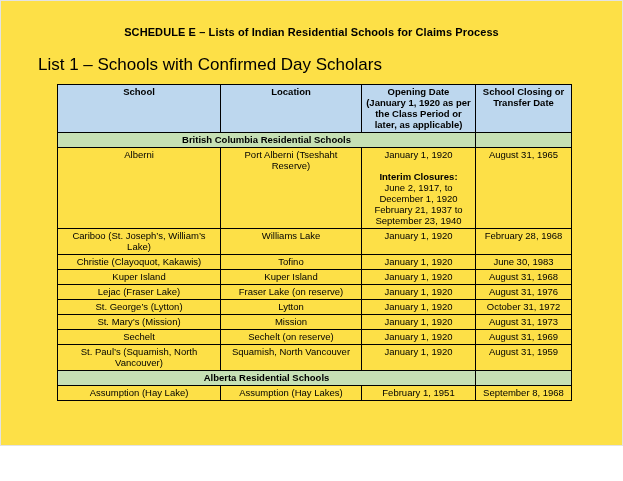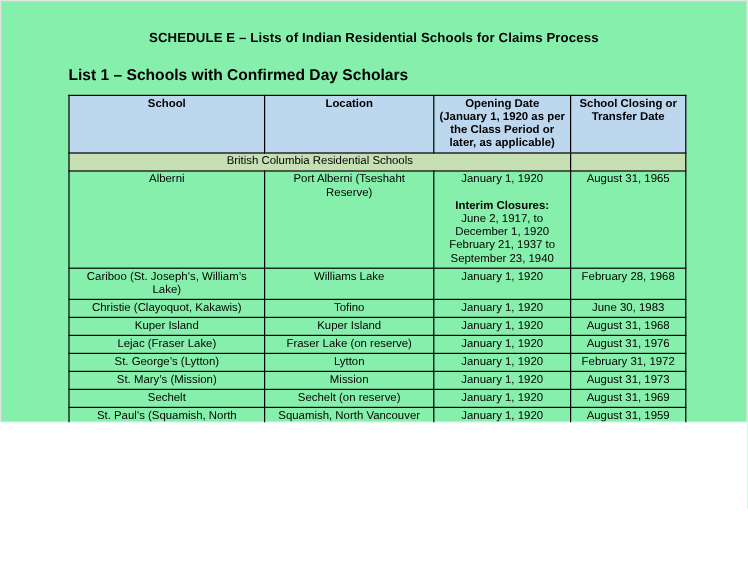--- a/index.html
+++ b/index.html
@@ -2,38 +2,38 @@
 <html><head>
 <meta charset="utf-8">
 <style>
   * { margin: 0; padding: 0; box-sizing: border-box; }
   html, body { background: #ffffff; }
   body { font-family: "Liberation Sans", "DejaVu Sans", sans-serif; color: #000; }
 
   .page {
     position: relative;
     width: 623px;
-    height: 352px;
-    background: #86efac;
+    height: 446px;
+    background: #fde047;
     box-shadow: inset 0 0 0 1px #e3e3e3;
     overflow: hidden;
   }
 
   .doc-title {
     padding-top: 26px;
     text-align: center;
     font-size: 11px;
     font-weight: bold;
     letter-spacing: 0.1px;
   }
 
   .list-title {
-    margin: 17px 0 9px 57px;
-    font-size: 13px;
-    font-weight: bold;
+    margin: 17px 0 9px 38px;
+    font-size: 17px;
+    font-weight: normal;
   }
 
   table.schools-table {
     margin-left: 57px;
     border-collapse: collapse;
     table-layout: fixed;
     width: 514px;
     font-size: 9.5px;
     line-height: 11px;
   }
@@ -51,21 +51,21 @@
     padding: 1px 4px 2px 4px;
   }
 
   .schools-table thead th {
     background: #BDD7EE;
     font-weight: bold;
   }
 
   tr.section-row td {
     background: #C6E0B4;
-    font-weight: normal;
+    font-weight: bold;
   }
 
   .line { display: block; }
   .bold { font-weight: bold; }
   .blank-line { display: block; height: 11px; }
   .cell-pad-bottom { padding-bottom: 12px; }
 
   .page-number {
     position: absolute;
     top: 448px;
@@ -150,21 +150,21 @@
         <td>Fraser Lake (on reserve)</td>
         <td>January 1, 1920</td>
         <td>August 31, 1976</td>
       </tr>
 
 
       <tr>
         <td>St. George’s (Lytton)</td>
         <td>Lytton</td>
         <td>January 1, 1920</td>
-        <td>February 31, 1972</td>
+        <td>October 31, 1972</td>
       </tr>
 
       <tr>
         <td>St. Mary’s (Mission)</td>
         <td>Mission</td>
         <td>January 1, 1920</td>
         <td>August 31, 1973</td>
       </tr>
 
       <tr>
@@ -179,19 +179,25 @@
         <td>Squamish, North Vancouver</td>
         <td>January 1, 1920</td>
         <td>August 31, 1959</td>
       </tr>
 
       <tr class="section-row">
         <td colspan="3">Alberta Residential Schools</td>
         <td></td>
       </tr>
 
+      <tr>
+        <td>Assumption (Hay Lake)</td>
+        <td>Assumption (Hay Lakes)</td>
+        <td>February 1, 1951</td>
+        <td>September 8, 1968</td>
+      </tr>
 
     </tbody>
   </table>
 
   <div class="page-number">107</div>
 
 </div>
 
 </body></html>

